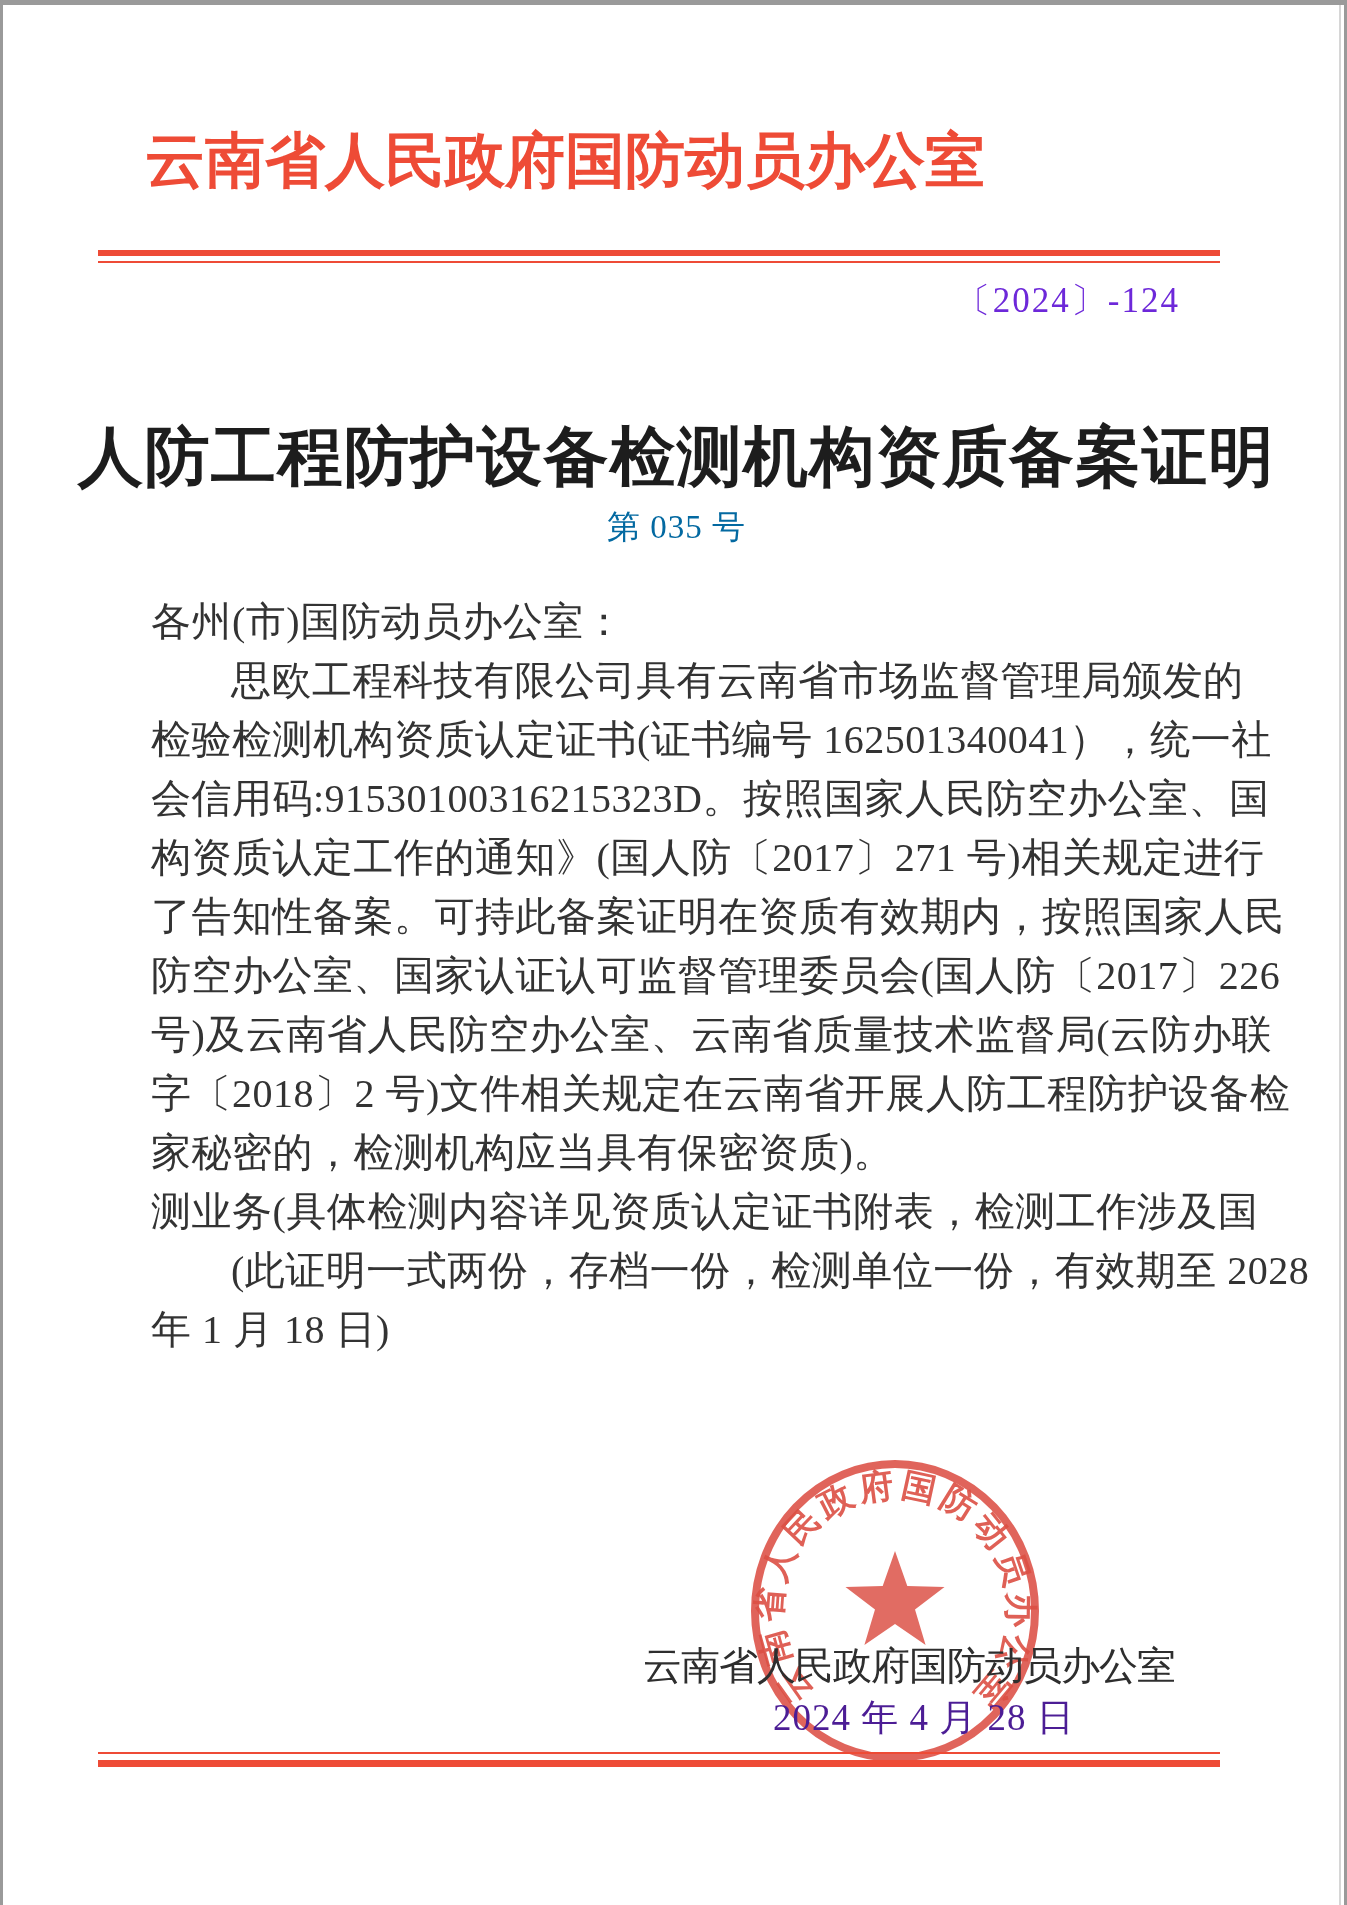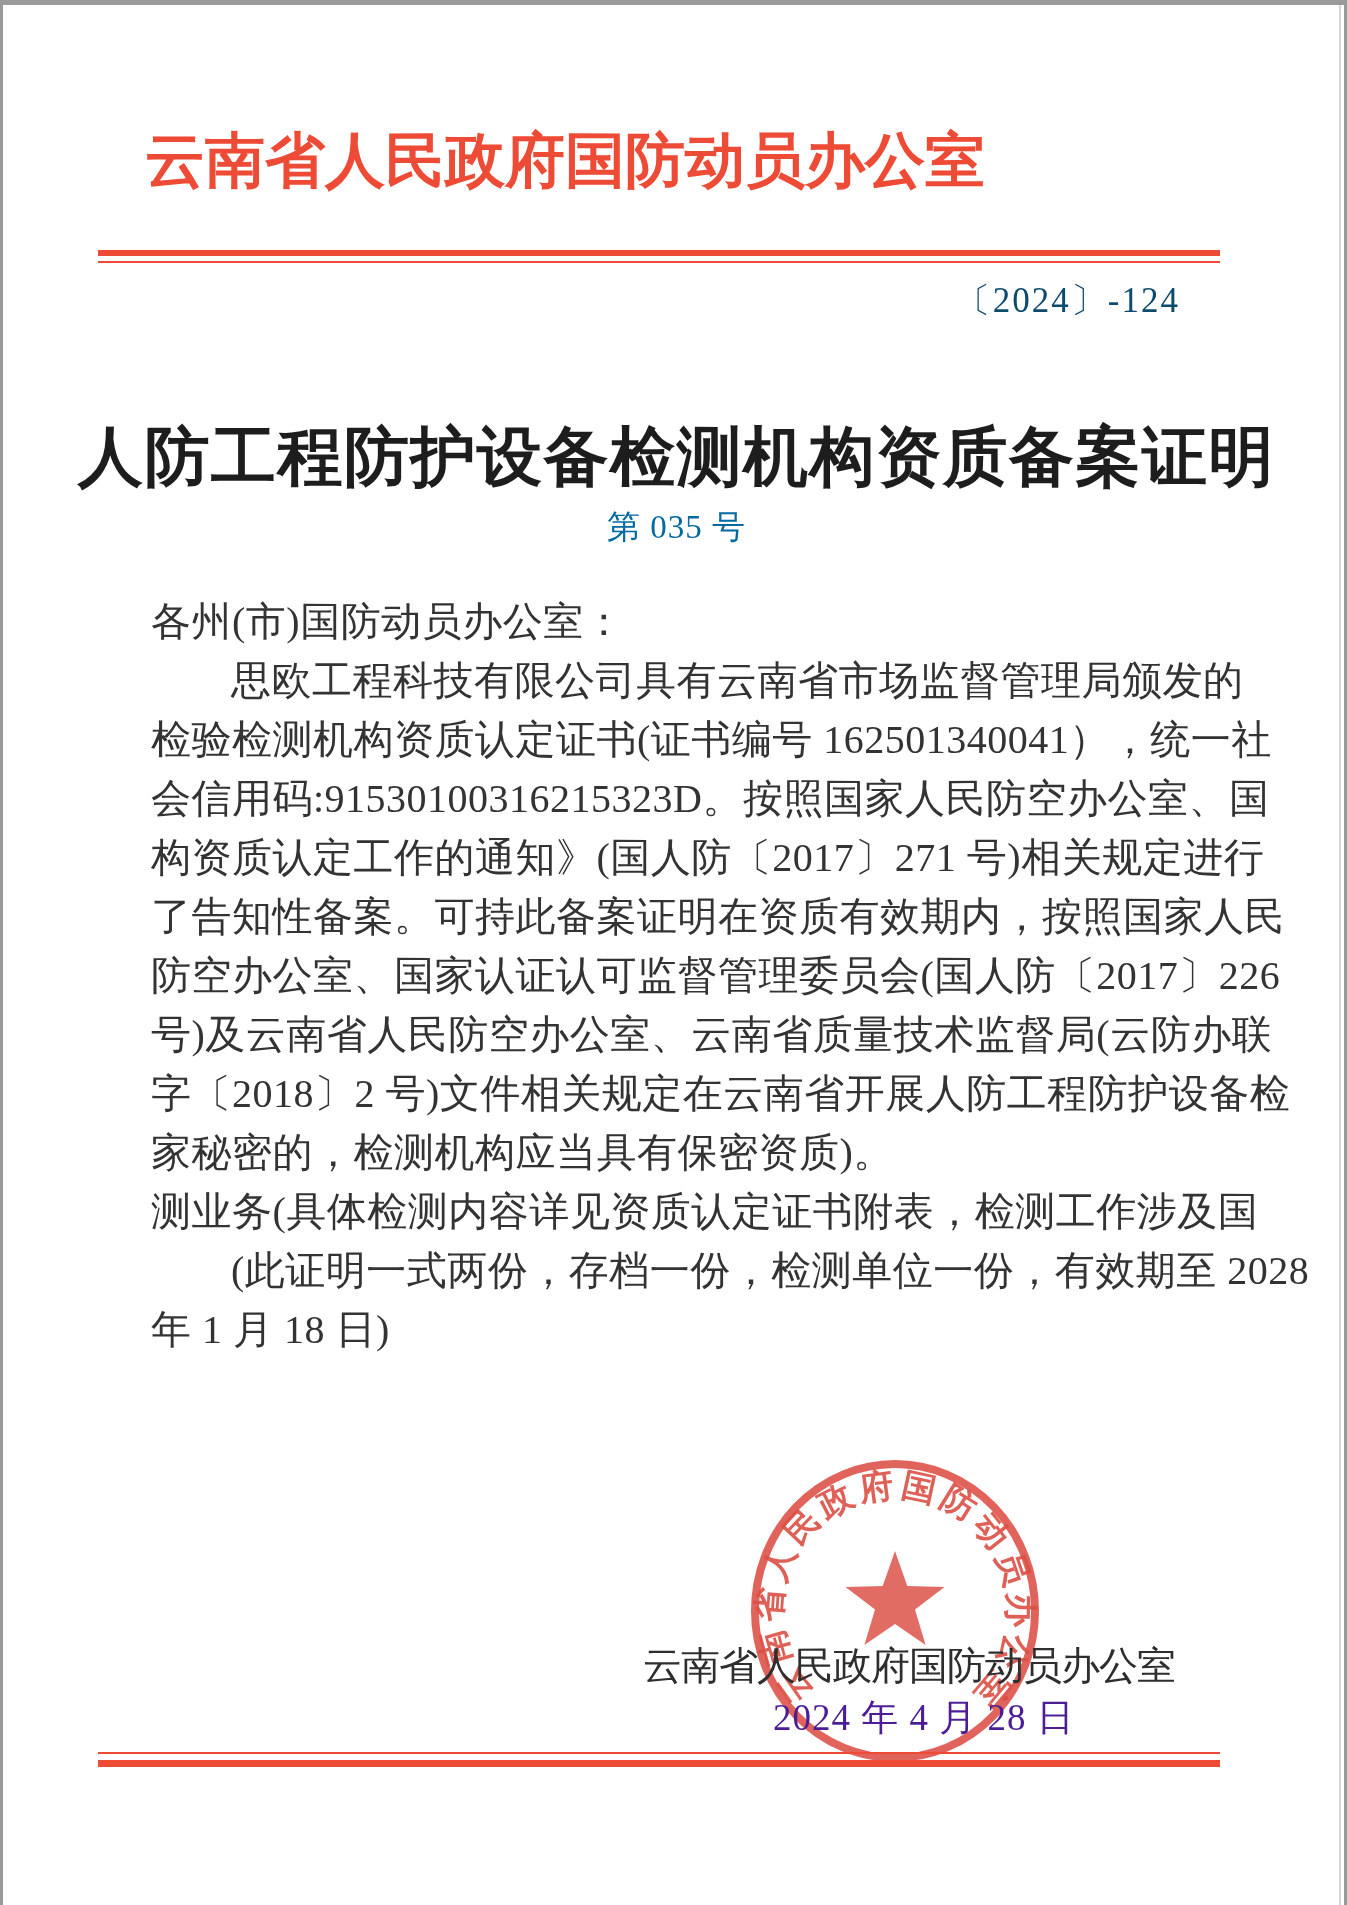--- a/index.html
+++ b/index.html
@@ -17,21 +17,21 @@
     font-size:60px;font-weight:bold;color:#ee4b36;
     white-space:nowrap;letter-spacing:0px;
   }
   .rule{position:absolute;left:95px;width:1122px;background:#ee4b36;}
   .rule-header-thick{top:245px;height:6px;}
   .rule-header-thin{top:256px;height:2px;}
   .rule-footer-thin{top:1747px;height:2px;}
   .rule-footer-thick{top:1755px;height:7px;}
   .doc-number{
     position:absolute;right:164px;top:272px;
-    font-size:35px;color:#0c4a6e;letter-spacing:2px;white-space:nowrap;
+    font-size:35px;color:#6d28d9;letter-spacing:2px;white-space:nowrap;
   }
   
   .main-title{
     position:absolute;left:0;top:408px;width:1347px;
     text-align:center;font-size:65px;font-weight:bold;color:#1d1d1d;
     letter-spacing:1.5px;white-space:nowrap;
   }
   .serial-number{
     position:absolute;left:0;top:500px;width:1347px;
     text-align:center;font-size:33px;color:#0369a1;letter-spacing:1px;

